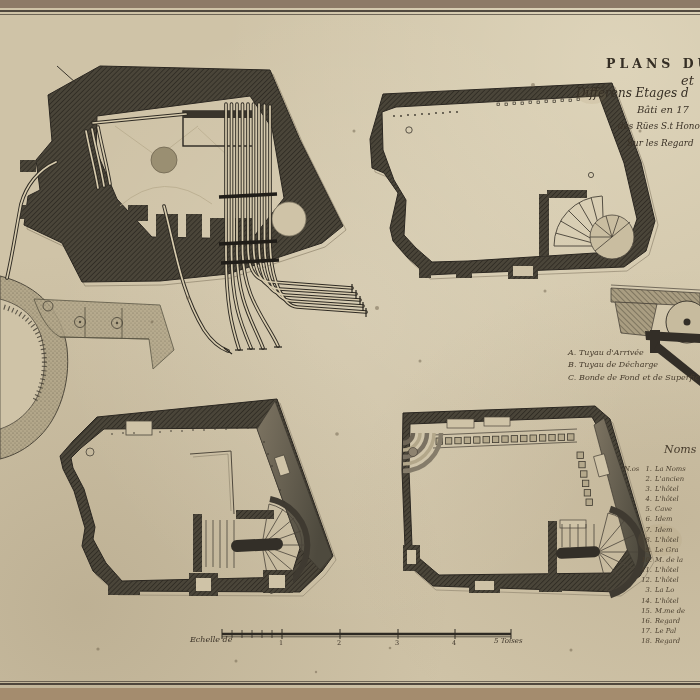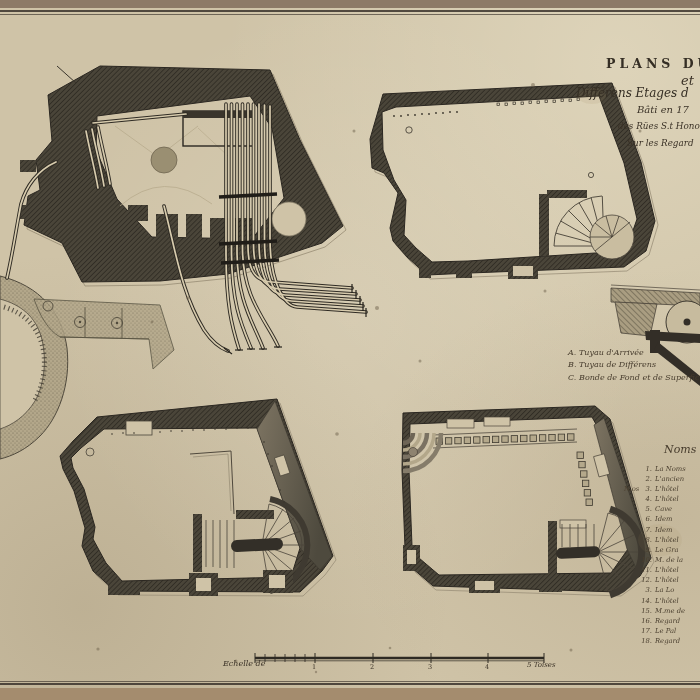--- a/index.html
+++ b/index.html
@@ -26,22 +26,22 @@
   .title-et{font-size:13px;}
   .title-l3{font-size:12px;color:#352e24;}
   .title-l4{font-size:10px;}
   .title-l5{font-size:8.8px;}
   .title-l6{font-size:8.8px;}
   .legend-row{font-size:8px;color:#473c2d;}
   .legend-key{display:inline-block;width:11px;font-style:italic;}
   .notes-heading{font-size:11px;color:#473c2d;text-align:center;}
   .note-row{position:absolute;left:641px;font-size:6.8px;font-style:italic;color:#4a3f2f;white-space:nowrap;}
   .note-num{display:inline-block;width:11px;text-align:right;margin-right:3px;}
-  .note-prefix{position:absolute;left:-17px;margin-top:20px;}
-  .scalebar{position:absolute;left:188px;top:650px;width:360px;height:28px;margin-left:33px;}
+  .note-prefix{position:absolute;left:-17px;}
+  .scalebar{position:absolute;left:188px;top:626px;width:360px;height:28px;}
   .scale-num{position:absolute;top:13px;font-size:6.5px;color:#3b3227;}
   .scale-label{position:absolute;left:2px;top:9px;font-size:8px;font-style:italic;color:#3b3227;}
   .scale-end{position:absolute;left:306px;top:11px;font-size:7px;font-style:italic;color:#3b3227;}
 </style>
 </head>
 <body>
 
 <div class="paper"></div>
 <div class="rule" style="top:10px;height:2px;opacity:.85"></div>
 <div class="rule" style="top:14px;height:1px;opacity:.65"></div>
@@ -381,21 +381,21 @@
   <div class="t script title-l4" style="left:637px;top:104px">Bâti en 17</div>
   <div class="t script title-l5" style="left:618px;top:121px">des Rües S.t Honoré</div>
   <div class="t script title-l6" style="left:627px;top:138px">Sur les Regard</div>
 </div>
 
 <div>
   <div class="t legend-row" style="left:568px;top:348px">
     <span class="legend-key">A.</span><span class="script">Tuyau d'Arrivée</span>
   </div>
   <div class="t legend-row" style="left:568px;top:360px">
-    <span class="legend-key">B.</span><span class="script">Tuyau de Différens</span>
+    <span class="legend-key">B.</span><span class="script">Tuyau de Décharge</span>
   </div>
   <div class="t legend-row" style="left:568px;top:373px">
     <span class="legend-key">C.</span><span class="script">Bonde de Fond et de Superficie</span>
   </div>
 </div>
 
 <div>
   <div class="t script notes-heading" style="left:664px;top:443px">Noms</div>
   <div class="note-row" style="top:465px"><span class="note-prefix">N.os</span><span class="note-num">1.</span><span>La Noms</span></div>
   <div class="note-row" style="top:475px"><span class="note-num">2.</span><span>L'ancien</span></div>

